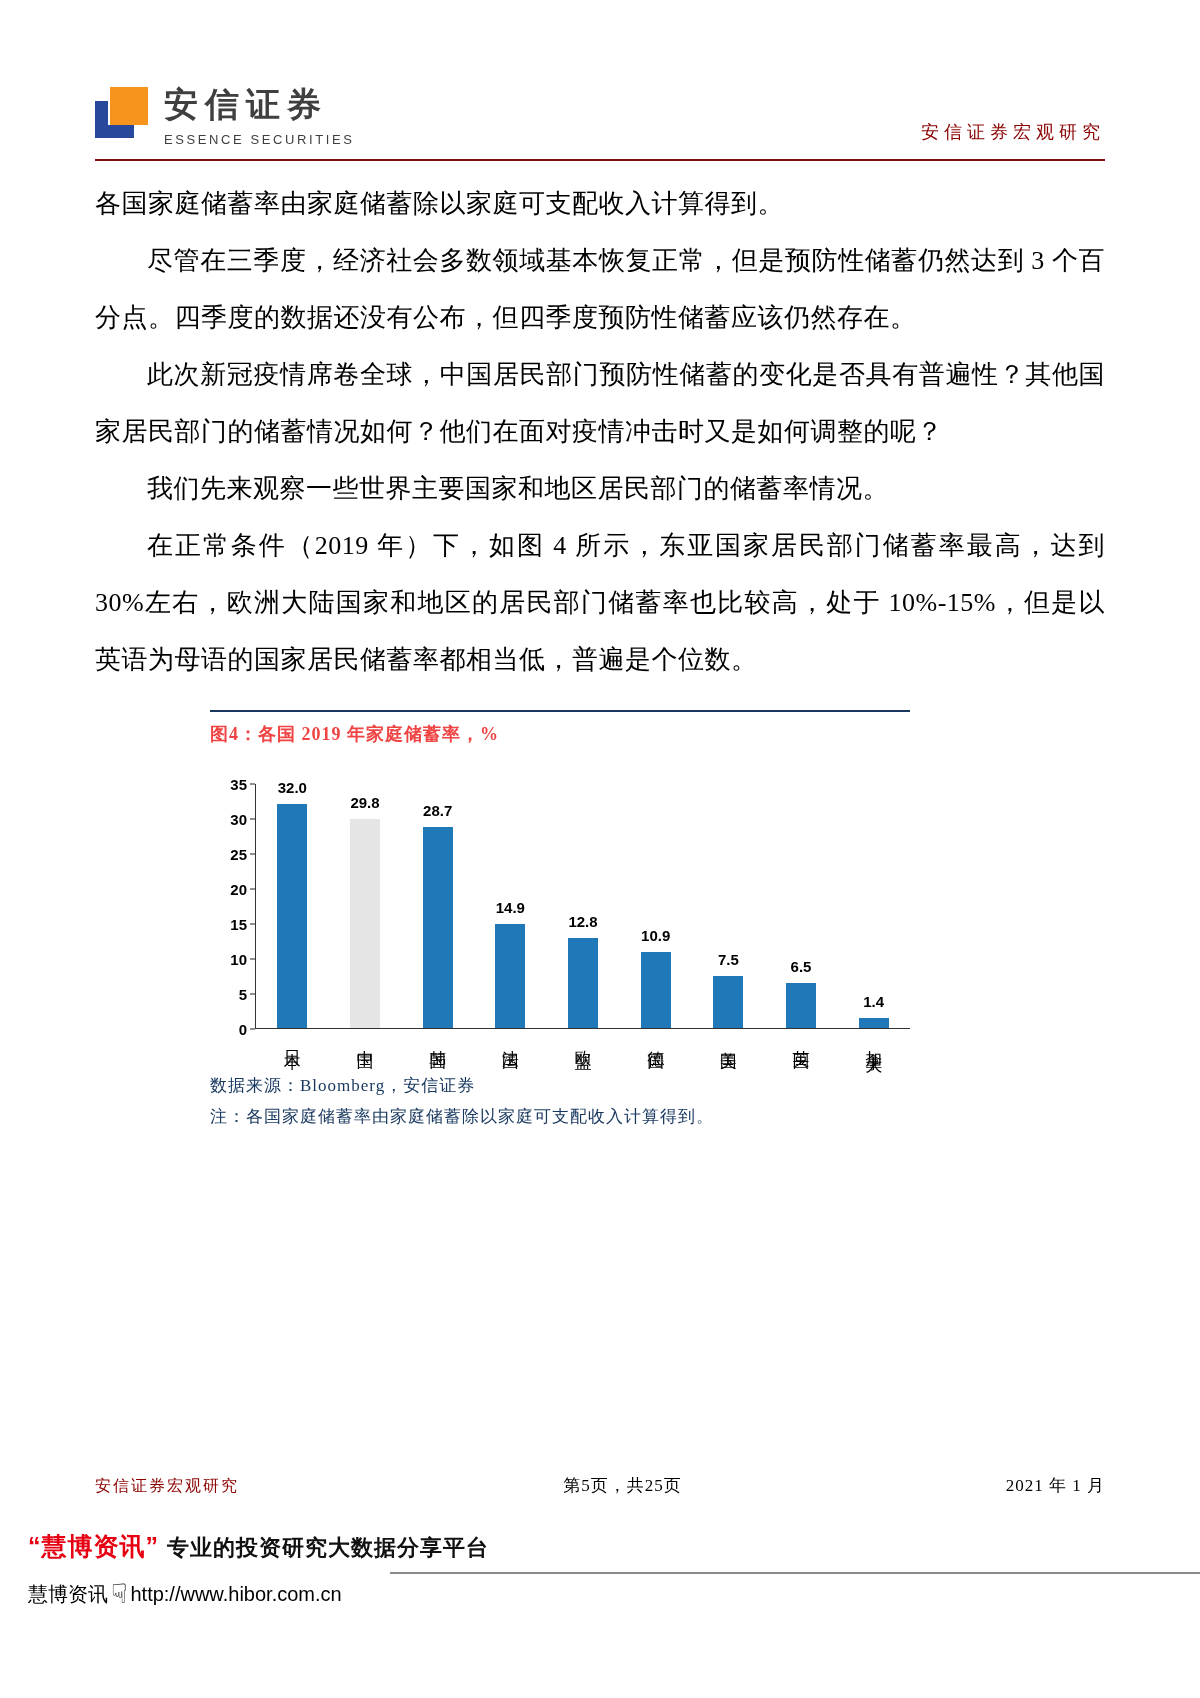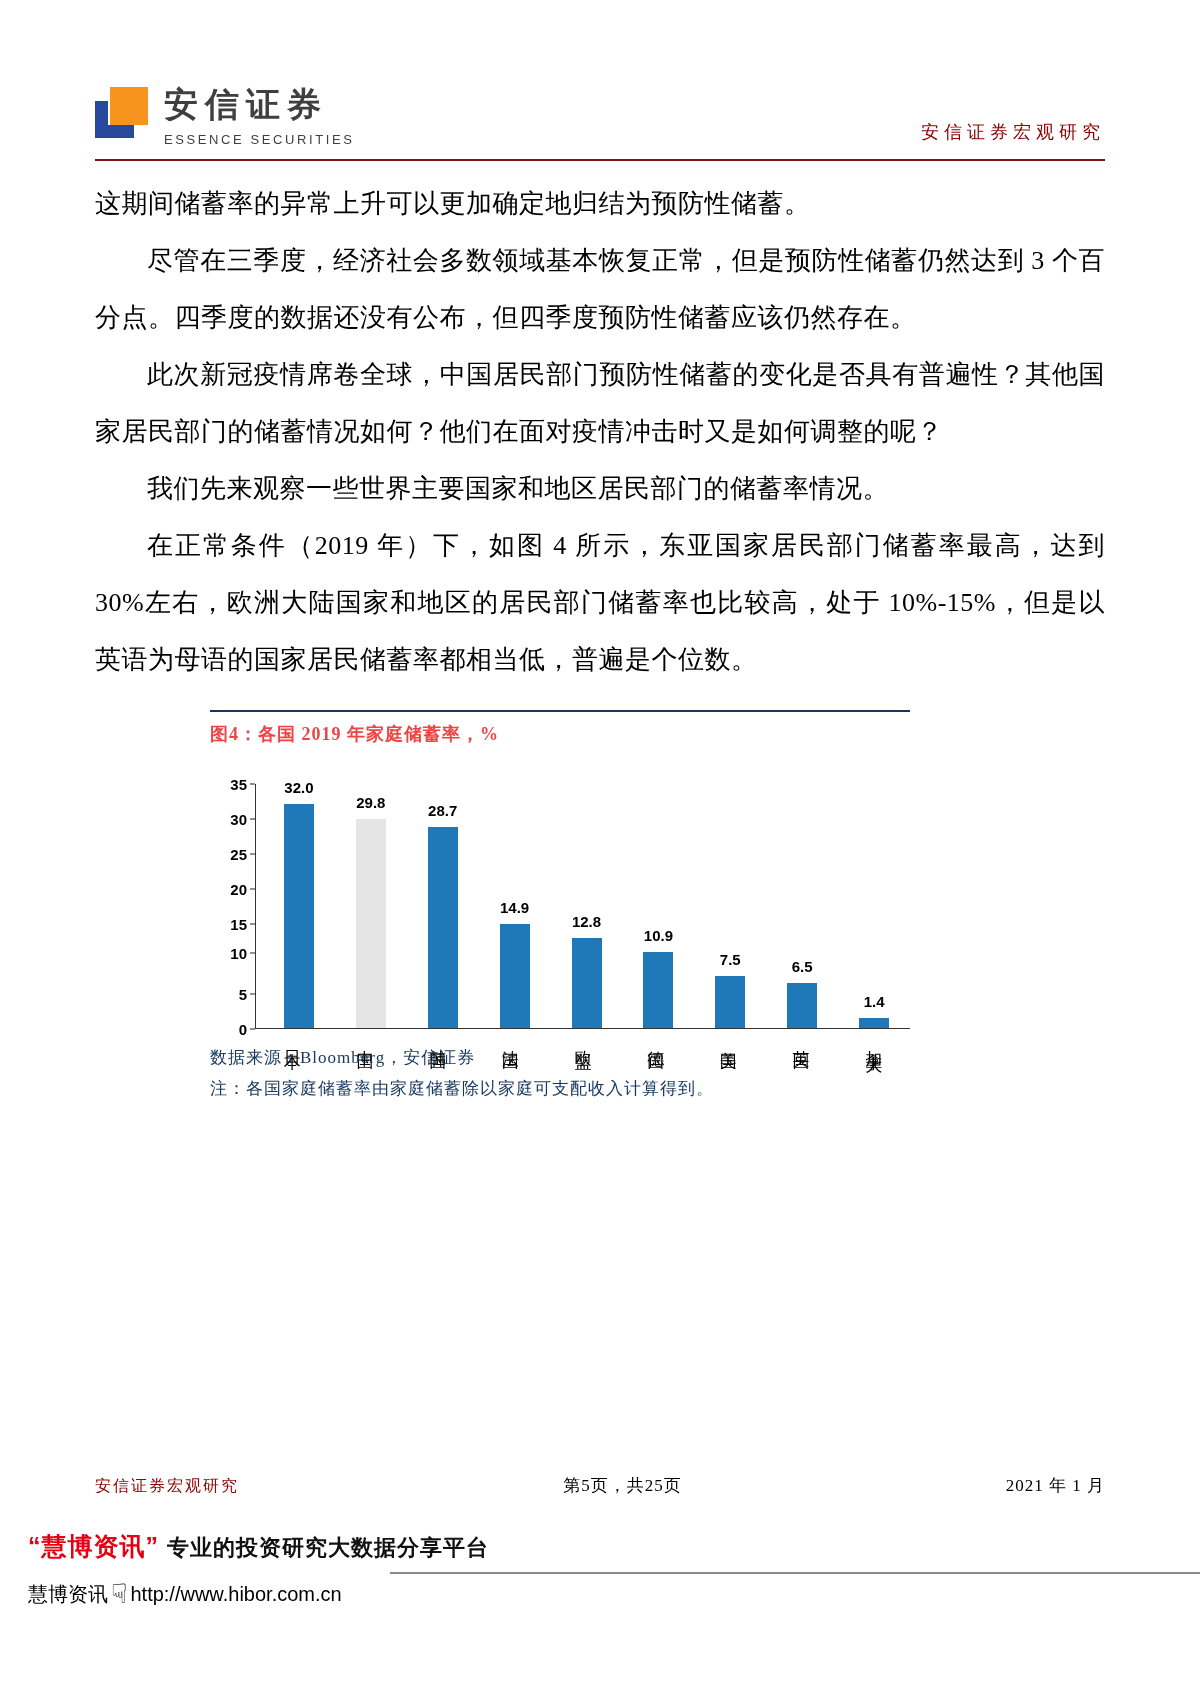--- a/index.html
+++ b/index.html
@@ -36,31 +36,31 @@
   
   .chart { margin:22px 0 8px 115px; width:700px; }
   .chart-top-rule { height:2px; background:#17375E; }
   .chart-title { margin-top:10px; font-size:18px; font-weight:bold; color:#ef4444; letter-spacing:1px; }
   .plot { display:flex; margin-top:38px; }
   .y-axis { width:45px; height:245px; position:relative; flex:none; }
   .ytick { position:absolute; right:0; transform:translateY(50%); display:flex; align-items:center; }
   .ytick-label { font-family:"Liberation Sans",sans-serif; font-size:15px; font-weight:bold; margin-right:3px; }
   .ytick-mark { width:5px; height:1px; background:#222; }
   .plot-area { flex:1; height:245px; display:flex; align-items:flex-end;
-               border-left:1.5px solid #333; border-bottom:1.5px solid #333;padding-left:7px; }
+               border-left:1.5px solid #333; border-bottom:1.5px solid #333; }
   .bar-cell { flex:1; display:flex; justify-content:center; }
   .bar { width:30px; position:relative; }
   .bar-value { position:absolute; top:-25px; left:50%; transform:translateX(-50%);
                font-family:"Liberation Sans",sans-serif; font-size:15px; font-weight:bold;
                white-space:nowrap; color:#000; }
   .x-labels { display:flex; margin-left:46px; padding-top:8px; }
   .x-label { flex:1; display:flex; justify-content:center; }
   .vert { writing-mode:vertical-rl; text-orientation:upright;
           font-size:17px; line-height:1; letter-spacing:3px; }
-  .chart-source { font-size:17px; color:#17375E; letter-spacing:1px; }
+  .chart-source { margin-top:28px; font-size:17px; color:#17375E; letter-spacing:1px; }
   .chart-note { margin-top:8px; font-size:17px; color:#17375E; letter-spacing:1px; }
 
   
   .footer { position:absolute; left:95px; right:95px; top:1474px;
             display:flex; justify-content:space-between; align-items:baseline; font-size:17px; }
   .f-left { color:#8B0000; letter-spacing:2px; font-size:16px; }
   .f-center, .f-right { color:#000; letter-spacing:1px; }
 
   
   .hibor { position:absolute; left:28px; top:1530px; }
@@ -91,21 +91,21 @@
             <div class="brand-cn">安信证券</div>
             <div class="brand-en">ESSENCE SECURITIES</div>
           </div>
         </div>
         <div class="series-label">安信证券宏观研究</div>
       </div>
       <div class="header-rule"></div>
     </header>
 
     <main class="body-text">
-      <p class="para no-indent">这期间储蓄率的异常上升可以更加确定地归结为预防性储蓄。</p>
+      <p class="para no-indent">各国家庭储蓄率由家庭储蓄除以家庭可支配收入计算得到。</p>
       <p class="para">尽管在三季度，经济社会多数领域基本恢复正常，但是预防性储蓄仍然达到 3 个百分点。四季度的数据还没有公布，但四季度预防性储蓄应该仍然存在。</p>
       <p class="para">此次新冠疫情席卷全球，中国居民部门预防性储蓄的变化是否具有普遍性？其他国家居民部门的储蓄情况如何？他们在面对疫情冲击时又是如何调整的呢？</p>
       <p class="para">我们先来观察一些世界主要国家和地区居民部门的储蓄率情况。</p>
       <p class="para">在正常条件（2019 年）下，如图 4 所示，东亚国家居民部门储蓄率最高，达到 30%左右，欧洲大陆国家和地区的居民部门储蓄率也比较高，处于 10%-15%，但是以英语为母语的国家居民储蓄率都相当低，普遍是个位数。</p>
 
       <figure class="chart">
         <div class="chart-top-rule"></div>
         <figcaption class="chart-title">图4：各国 2019 年家庭储蓄率，%</figcaption>
         <div class="plot">
           <div class="y-axis" id="y-axis">
@@ -122,21 +122,21 @@
                 <span class="ytick-mark"></span>
               </div>
               <div class="ytick" style="bottom: 140px;">
                 <span class="ytick-label">20</span>
                 <span class="ytick-mark"></span>
               </div>
               <div class="ytick" style="bottom: 105px;">
                 <span class="ytick-label">15</span>
                 <span class="ytick-mark"></span>
               </div>
-              <div class="ytick" style="bottom: 76px; margin-left: 40px;">
+              <div class="ytick" style="bottom: 70px; margin-left: 40px;">
                 <span class="ytick-label">10</span>
                 <span class="ytick-mark"></span>
               </div>
               <div class="ytick" style="bottom: 35px;">
                 <span class="ytick-label">5</span>
                 <span class="ytick-mark"></span>
               </div>
               <div class="ytick" style="bottom: 0px;">
                 <span class="ytick-label">0</span>
                 <span class="ytick-mark"></span>

